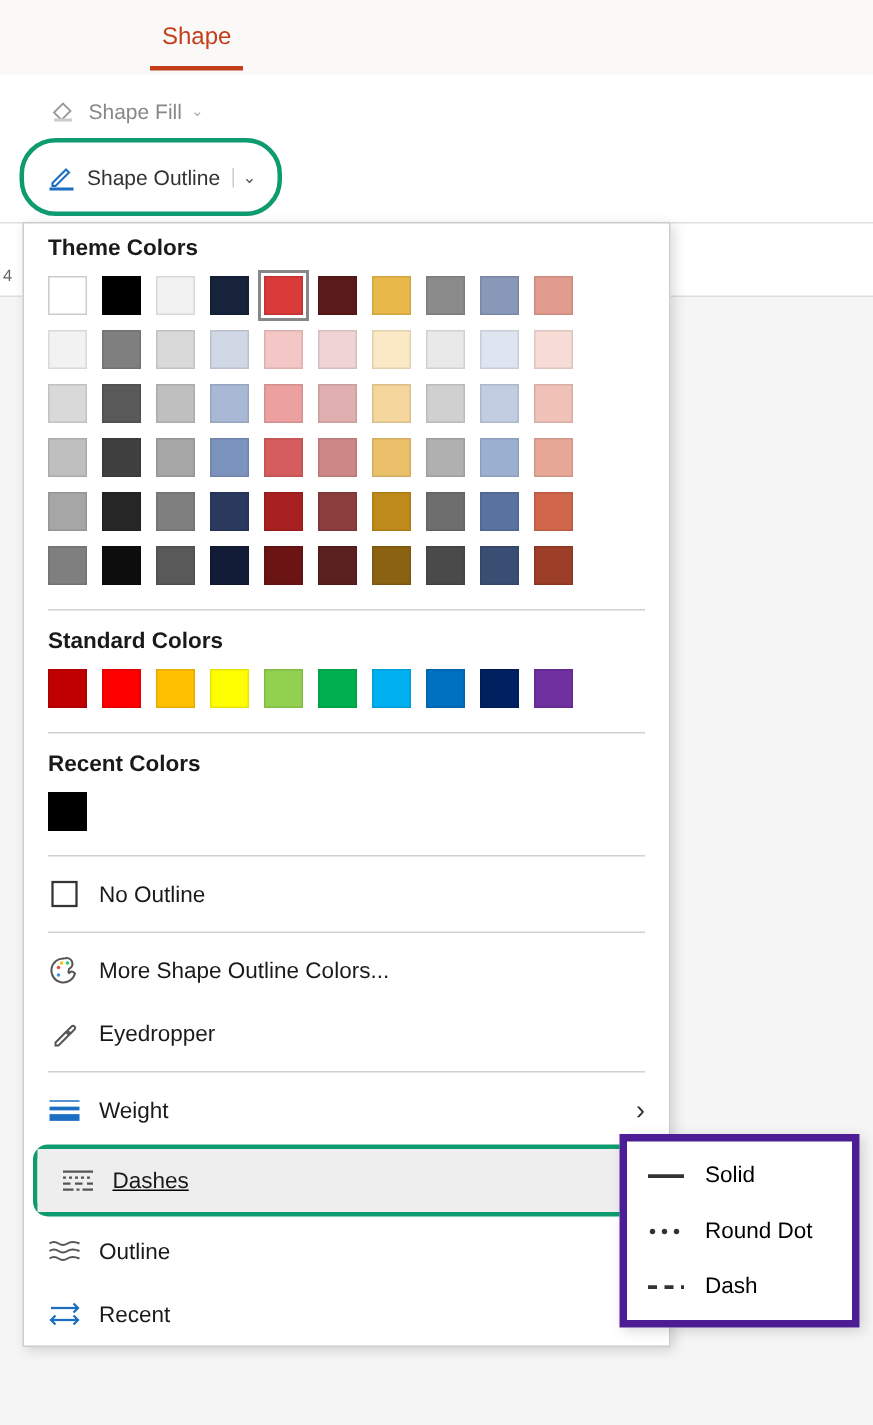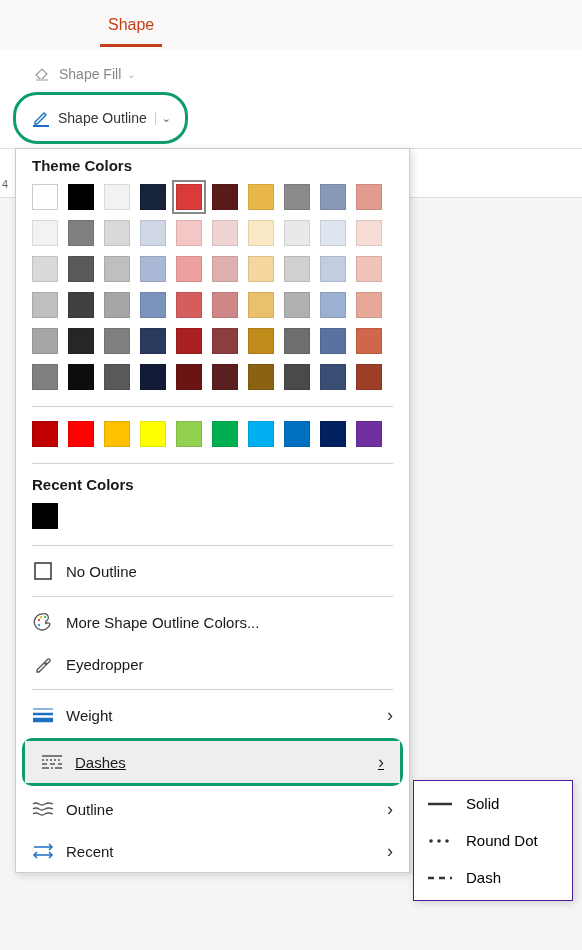--- a/index.html
+++ b/index.html
@@ -7,42 +7,42 @@
 
 .tab-bar { background: #faf9f8; height: 50px; display: flex; align-items: center; padding-left: 100px; }
 .tab { color: #c43e1c; font-size: 16px; padding: 12px 8px 10px; border-bottom: 3px solid #c43e1c; font-weight: 400; }
 
 .toolbar { background: #fff; padding: 8px 5px 2px; border-bottom: 1px solid #e0e0e0; }
 .tool-btn { display: flex; align-items: center; gap: 6px; padding: 5px 8px; font-size: 14px; color: #888; cursor: pointer; }
 .tool-btn.outline { color: #333; padding: 8px 10px; }
 
 .highlight-box { border: 3px solid #0d9b6f; border-radius: 24px; padding: 4px; display: inline-block; margin: 2px 0 2px 8px; position: relative; z-index: 5; background: #fff; }
 
-.dropdown-panel { position: absolute; left: 15px; top: 148px; width: 395px; background: #fff; border: 1px solid #ccc; box-shadow: 2px 2px 8px rgba(0,0,0,0.15); padding: 0; }
+.dropdown-panel { position: absolute; left: 15px; top: 148px; width: 432px; background: #fff; border: 1px solid #ccc; box-shadow: 2px 2px 8px rgba(0,0,0,0.15); padding: 0; }
 .section { padding: 8px 16px 4px; }
 .section-title { font-size: 15px; font-weight: 600; color: #1a1a1a; margin-bottom: 8px; }
 
 .color-grid { display: grid; grid-template-columns: repeat(10, 26px); gap: 10px 10px; padding: 2px 0 8px; }
 .color-swatch { width: 26px; height: 26px; cursor: pointer; border: 1px solid rgba(0,0,0,0.1); }
 .color-swatch.white { border: 1px solid #ccc; }
 .color-swatch.selected { outline: 2px solid #888; outline-offset: 2px; }
 
 .standard-grid { display: flex; gap: 10px; padding: 2px 0 8px; }
 .recent-grid { display: flex; gap: 10px; padding: 2px 0 8px; }
 
 .divider { border-top: 1px solid #d0d0d0; margin: 4px 16px; }
 
 .menu-item { display: flex; align-items: center; gap: 12px; padding: 10px 16px; font-size: 15px; color: #1a1a1a; cursor: pointer; position: relative; }
 .menu-item.highlighted { background: #eeeeee; }
 .menu-item .chevron { margin-left: auto; font-size: 18px; color: #333; }
 .menu-icon { width: 22px; height: 22px; display: flex; align-items: center; justify-content: center; flex-shrink: 0; }
 
 .highlight-menu-box { border: 3px solid #0d9b6f; border-radius: 10px; margin: 2px 6px; text-decoration: underline; }
 
-.submenu { position: absolute; left: 413px; top: 780px; width: 160px; background: #fff; border: 1px solid #4c1d95; box-shadow: 2px 2px 8px rgba(0,0,0,0.15); padding: 4px 0; }
+.submenu { position: absolute; left: 413px; top: 756px; width: 160px; background: #fff; border: 5px solid #4c1d95; box-shadow: 2px 2px 8px rgba(0,0,0,0.15); padding: 4px 0; }
 .submenu-item { display: flex; align-items: center; gap: 14px; padding: 10px 14px; font-size: 15px; cursor: pointer; }
 .submenu-icon { width: 24px; display: flex; align-items: center; }
 
 .bg-area { position: absolute; left: 0; top: 148px; width: 582px; height: 50px; background: #fff; border-bottom: 1px solid #ddd; z-index: -1; }
 .ruler-num { position: absolute; left: 2px; top: 178px; font-size: 11px; color: #666; }
 
 svg { display: block; }
 </style>
 </head>
 <body>
@@ -140,20 +140,21 @@
         <div class="color-swatch" style="background: rgb(107, 20, 20);"></div>
         <div class="color-swatch" style="background: rgb(90, 31, 31);"></div>
         <div class="color-swatch" style="background: rgb(138, 98, 18);"></div>
         <div class="color-swatch" style="background: rgb(74, 74, 74);"></div>
         <div class="color-swatch" style="background: rgb(58, 77, 114);"></div>
         <div class="color-swatch" style="background: rgb(156, 62, 40);"></div>
       </div>
   </div>
   <div class="divider"></div>
   <div class="section">
+    <div class="section-title">Standard Colors</div>
     <div class="standard-grid" id="standard-grid">
         <div class="color-swatch" style="background: rgb(192, 0, 0);"></div>
         <div class="color-swatch" style="background: rgb(255, 0, 0);"></div>
         <div class="color-swatch" style="background: rgb(255, 192, 0);"></div>
         <div class="color-swatch" style="background: rgb(255, 255, 0);"></div>
         <div class="color-swatch" style="background: rgb(146, 208, 80);"></div>
         <div class="color-swatch" style="background: rgb(0, 176, 80);"></div>
         <div class="color-swatch" style="background: rgb(0, 176, 240);"></div>
         <div class="color-swatch" style="background: rgb(0, 112, 192);"></div>
         <div class="color-swatch" style="background: rgb(0, 32, 96);"></div>

